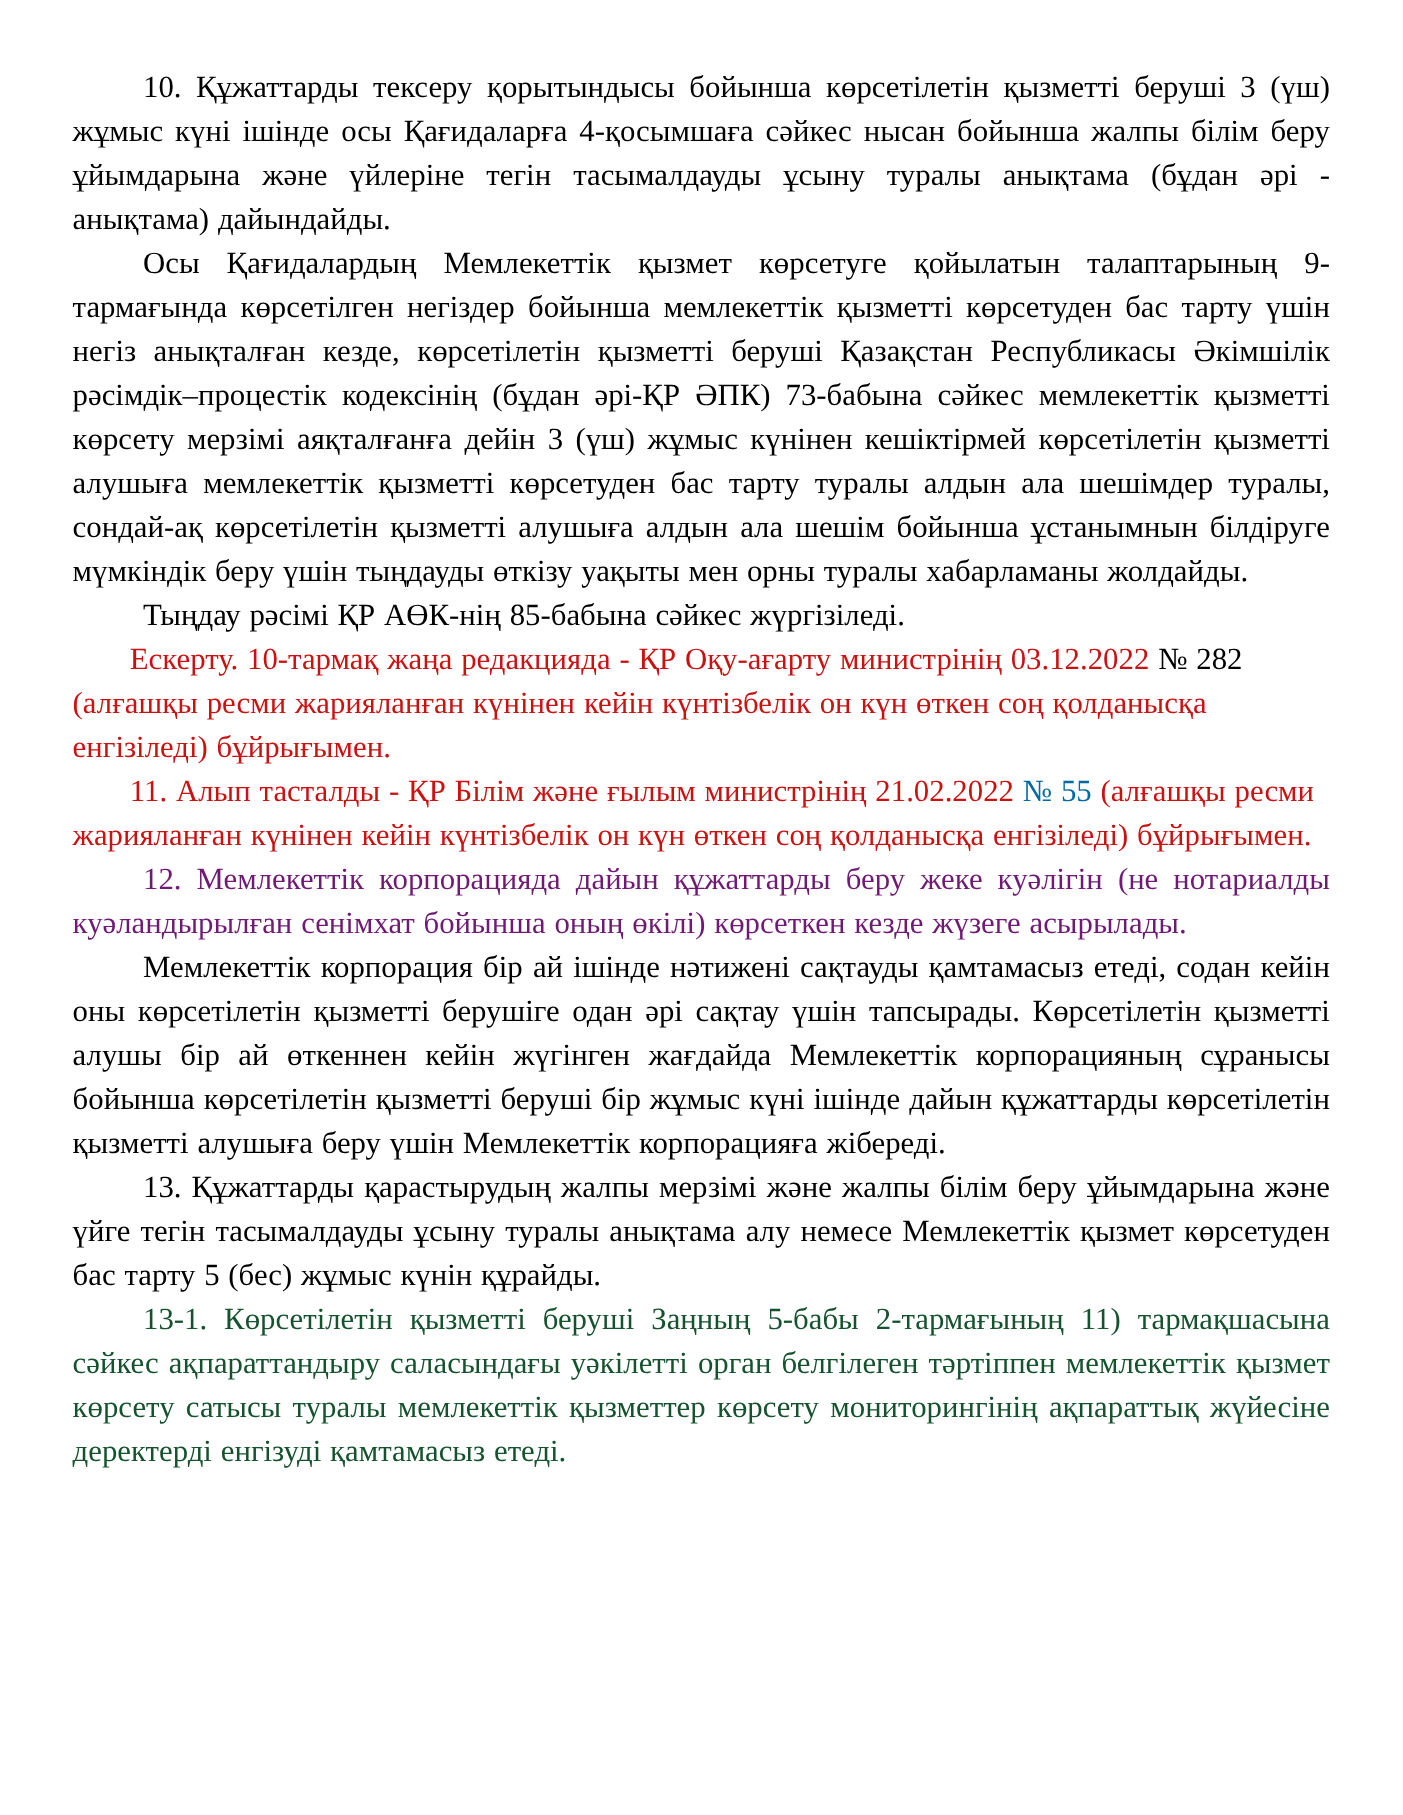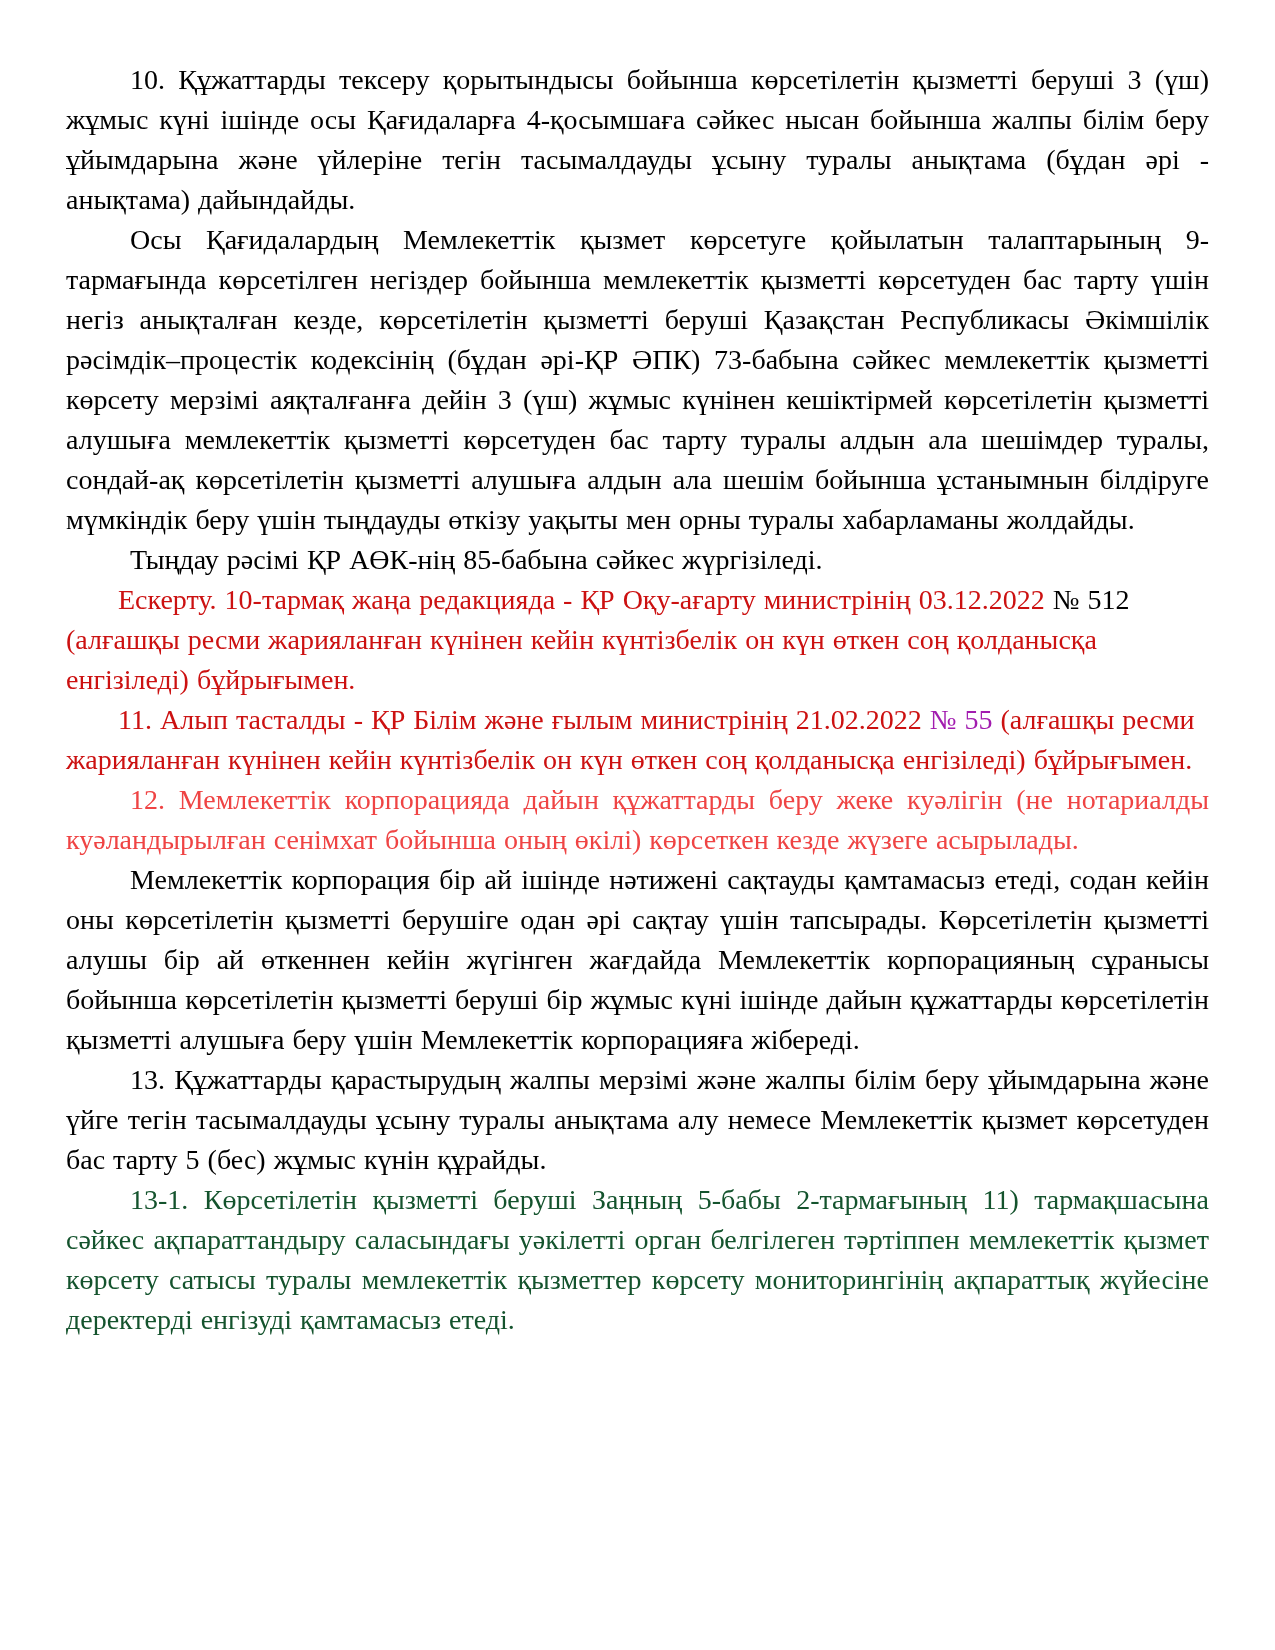--- a/index.html
+++ b/index.html
@@ -37,20 +37,20 @@
   }
 </style>
 </head>
 <body>
 
 <div class="page">
   <div class="doc-body">
       <p class="para"><span style="color: rgb(0, 0, 0);">10. Құжаттарды тексеру қорытындысы бойынша көрсетілетін қызметті беруші 3 (үш) жұмыс күні ішінде осы Қағидаларға 4-қосымшаға сәйкес нысан бойынша жалпы білім беру ұйымдарына және үйлеріне тегін тасымалдауды ұсыну туралы анықтама (бұдан әрі - анықтама) дайындайды.</span></p>
       <p class="para"><span style="color: rgb(0, 0, 0);">Осы Қағидалардың Мемлекеттік қызмет көрсетуге қойылатын талаптарының 9-тармағында көрсетілген негіздер бойынша мемлекеттік қызметті көрсетуден бас тарту үшін негіз анықталған кезде, көрсетілетін қызметті беруші Қазақстан Республикасы Әкімшілік рәсімдік–процестік кодексінің (бұдан әрі-ҚР ӘПК) 73-бабына сәйкес мемлекеттік қызметті көрсету мерзімі аяқталғанға дейін 3 (үш) жұмыс күнінен кешіктірмей көрсетілетін қызметті алушыға мемлекеттік қызметті көрсетуден бас тарту туралы алдын ала шешімдер туралы, сондай-ақ көрсетілетін қызметті алушыға алдын ала шешім бойынша ұстанымнын білдіруге мүмкіндік беру үшін тыңдауды өткізу уақыты мен орны туралы хабарламаны жолдайды.</span></p>
       <p class="para"><span style="color: rgb(0, 0, 0);">Тыңдау рәсімі ҚР АӨК-нің 85-бабына сәйкес жүргізіледі.</span></p>
-      <p class="para note"><span style="color: rgb(204, 17, 17);">Ескерту. 10-тармақ жаңа редакцияда - ҚР Оқу-ағарту министрінің 03.12.2022 </span><span style="color: rgb(0, 0, 0);">№ 512</span><span style="color: rgb(204, 17, 17);"> (алғашқы ресми жарияланған күнінен кейін күнтізбелік он күн өткен соң қолданысқа енгізіледі) бұйрығымен.</span></p>
-      <p class="para note"><span style="color: rgb(204, 17, 17); text-align: center;">11. Алып тасталды - ҚР Білім және ғылым министрінің 21.02.2022 </span><span style="color: #a21caf;">№ 55</span><span style="color: rgb(204, 17, 17);"> (алғашқы ресми жарияланған күнінен кейін күнтізбелік он күн өткен соң қолданысқа енгізіледі) бұйрығымен.</span></p>
-      <p class="para"><span style="color: #ef4444;">12. Мемлекеттік корпорацияда дайын құжаттарды беру жеке куәлігін (не нотариалды куәландырылған сенімхат бойынша оның өкілі) көрсеткен кезде жүзеге асырылады.</span></p>
+      <p class="para note"><span style="color: rgb(204, 17, 17);">Ескерту. 10-тармақ жаңа редакцияда - ҚР Оқу-ағарту министрінің 03.12.2022 </span><span style="color: rgb(0, 0, 0);">№ 282</span><span style="color: rgb(204, 17, 17);"> (алғашқы ресми жарияланған күнінен кейін күнтізбелік он күн өткен соң қолданысқа енгізіледі) бұйрығымен.</span></p>
+      <p class="para note"><span style="color: rgb(204, 17, 17); text-align: center;">11. Алып тасталды - ҚР Білім және ғылым министрінің 21.02.2022 </span><span style="color: #0369a1;">№ 55</span><span style="color: rgb(204, 17, 17);"> (алғашқы ресми жарияланған күнінен кейін күнтізбелік он күн өткен соң қолданысқа енгізіледі) бұйрығымен.</span></p>
+      <p class="para"><span style="color: #701a75;">12. Мемлекеттік корпорацияда дайын құжаттарды беру жеке куәлігін (не нотариалды куәландырылған сенімхат бойынша оның өкілі) көрсеткен кезде жүзеге асырылады.</span></p>
       <p class="para"><span style="color: rgb(0, 0, 0);">Мемлекеттік корпорация бір ай ішінде нәтижені сақтауды қамтамасыз етеді, содан кейін оны көрсетілетін қызметті берушіге одан әрі сақтау үшін тапсырады. Көрсетілетін қызметті алушы бір ай өткеннен кейін жүгінген жағдайда Мемлекеттік корпорацияның сұранысы бойынша көрсетілетін қызметті беруші бір жұмыс күні ішінде дайын құжаттарды көрсетілетін қызметті алушыға беру үшін Мемлекеттік корпорацияға жібереді.</span></p>
       <p class="para"><span style="color: rgb(0, 0, 0);">13. Құжаттарды қарастырудың жалпы мерзімі және жалпы білім беру ұйымдарына және үйге тегін тасымалдауды ұсыну туралы анықтама алу немесе Мемлекеттік қызмет көрсетуден бас тарту 5 (бес) жұмыс күнін құрайды.</span></p>
       <p class="para"><span style="color: #14532d;">13-1. Көрсетілетін қызметті беруші Заңның 5-бабы 2-тармағының 11) тармақшасына сәйкес ақпараттандыру саласындағы уәкілетті орган белгілеген тәртіппен мемлекеттік қызмет көрсету сатысы туралы мемлекеттік қызметтер көрсету мониторингінің ақпараттық жүйесіне деректерді енгізуді қамтамасыз етеді.</span></p>
     </div>
 </div>
 
 </body></html>

